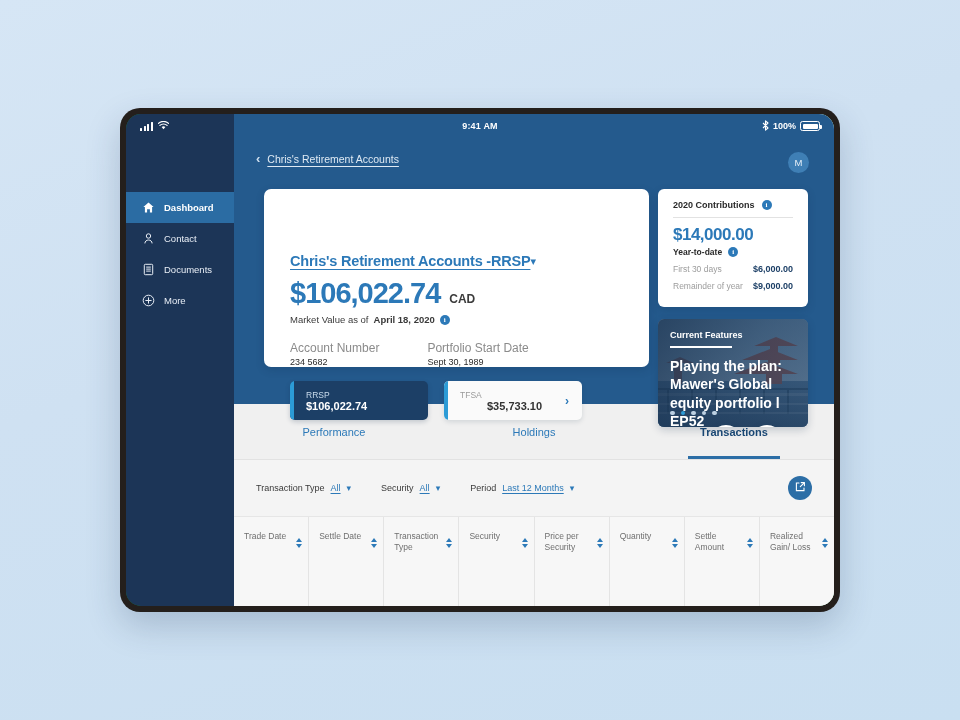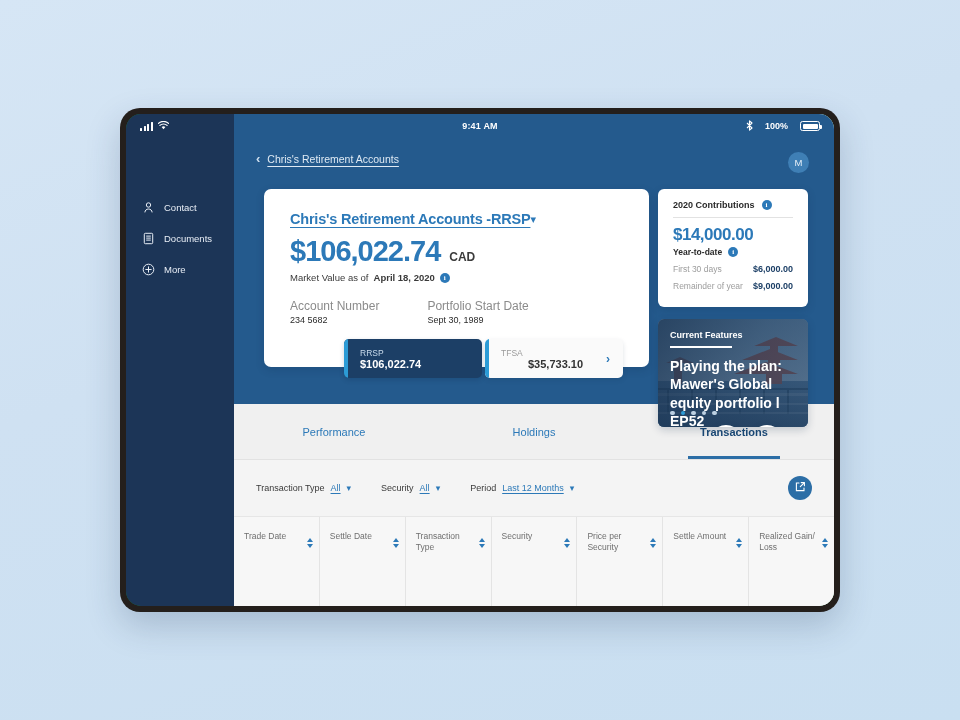--- a/index.html
+++ b/index.html
@@ -30,21 +30,21 @@
 
   
   #statusbar {
     position: absolute; left:0; top:0; width:100%; height:24px;
     display:flex; align-items:center;
     color:#fff; font-size:9px; font-weight:bold;
     z-index: 30;
   }
   #statusbar .sb-left { width:108px; display:flex; align-items:center; gap:5px; padding-left:14px; }
   #statusbar .sb-mid { flex:1; text-align:center; letter-spacing:.2px; }
-  #statusbar .sb-right { width:108px; display:flex; align-items:center; justify-content:flex-end; gap:12px; padding-right:14px; }
+  #statusbar .sb-right { width:108px; display:flex; align-items:center; justify-content:flex-end; gap:4px; padding-right:14px; }
   .signal-bars { display:flex; align-items:flex-end; gap:1.5px; height:9px; }
   .signal-bars i { width:2px; background:#fff; border-radius:.5px; display:block; }
   .signal-bars i:nth-child(1){height:3px}
   .signal-bars i:nth-child(2){height:5px}
   .signal-bars i:nth-child(3){height:7px}
   .signal-bars i:nth-child(4){height:9px}
   .battery { width:20px; height:10px; border:1px solid #fff; border-radius:2.5px; position:relative; padding:1.5px; }
   .battery::after { content:""; position:absolute; right:-3px; top:3px; width:2px; height:4px; background:#fff; border-radius:0 1px 1px 0; }
   .battery > span { display:block; height:100%; background:#fff; border-radius:1px; }
 
@@ -90,21 +90,21 @@
   }
 
   
   #acct-card {
     position:absolute; left:138px; top:75px; width:385px; height:178px;
     background:#fff; border-radius:7px; z-index:12;
     box-shadow:0 3px 9px rgba(10,35,65,.17);
     padding:22px 26px 0 26px;
   }
   #acct-title {
-    display:flex; align-items:center; 
+    display:flex; align-items:center; margin-top:42px;
   }
   #acct-title .t {
     color:#2c79b8; font-size:14.5px; font-weight:bold; text-decoration:underline; text-underline-offset:3px;
     letter-spacing:-.2px;
   }
   #acct-title .chev { color:#2c79b8; font-size:11px; }
   #balance-row { display:flex; align-items:baseline; gap:9px; margin-top:8px; }
   #balance { color:#2c79b8; font-size:29px; font-weight:bold; letter-spacing:-1px; }
   #currency { color:#3b3b3b; font-size:12px; font-weight:bold; }
   #mktval { display:flex; align-items:center; gap:5px; margin-top:4px; font-size:9.5px; color:#3a3a3a; }
@@ -112,21 +112,21 @@
   .info-dot {
     width:10px; height:10px; border-radius:50%; background:#2c79b8; color:#fff;
     font-size:7px; font-weight:bold; display:inline-flex; align-items:center; justify-content:center;
     font-family:"Liberation Serif", serif;
   }
   #meta-row { display:flex; gap:48px; margin-top:16px; }
   #meta-row .mlabel { color:#8b8b8b; font-size:12px; }
   #meta-row .mval { color:#2b2b2b; font-size:9px; font-weight:normal; margin-top:2px; }
 
   
-  #chips { display:flex; gap:3px; margin-top:14px;justify-content:flex-end; }
+  #chips { display:flex; gap:16px; margin-top:14px; }
   .chip {
     width:138px; height:39px; border-radius:5px; position:relative; overflow:hidden;
     display:flex; flex-direction:column; justify-content:center; padding-left:16px;
   }
   .chip .bar { position:absolute; left:0; top:0; bottom:0; width:4px; background:#2c9bd6; }
   .chip.sel { background:#1c3f66; box-shadow:0 2px 5px rgba(10,35,65,.2); }
   .chip.sel .cname { color:#c9dcec; font-size:8.5px; }
   .chip.sel .cval { color:#fff; font-size:11px; font-weight:bold; }
   .chip.alt { background:#fafafa; box-shadow:0 2px 5px rgba(10,35,65,.13); }
   .chip.alt .cname { color:#9a9a9a; font-size:8.5px; }
@@ -258,20 +258,28 @@
         <span>100%</span>
         <span class="battery">
             <span></span>
           </span>
       </div>
     </div>
 
     <nav id="sidebar">
       <div style="height:78px"></div>
 
+      <div class="nav-item active">
+        <span class="nav-ico">
+          <svg width="13" height="13" viewBox="0 0 13 13">
+              <path d="M6.5 1.4 11.6 6h-1.5v5.4H7.9V8.2H5.1v3.2H2.9V6H1.4z" fill="#fff"></path>
+            </svg>
+        </span>
+        <span>Dashboard</span>
+      </div>
 
       <div class="nav-item">
         <span class="nav-ico">
           <svg width="13" height="13" viewBox="0 0 13 13">
               <circle cx="6.5" cy="4" r="2.2" stroke="#e8eef6" stroke-width="1" fill="none"></circle>
               <path d="M2.9 11.4c0-2 1.6-3.4 3.6-3.4s3.6 1.4 3.6 3.4" stroke="#e8eef6" stroke-width="1" fill="none"></path>
             </svg>
         </span>
         <span>Contact</span>
       </div>
@@ -497,20 +505,27 @@
           </span>
       </div>
       <div class="th">
         <span class="lbl">Price per Security</span>
         <span class="sorter">
             <i class="up"></i>
             <i class="dn"></i>
           </span>
       </div>
       <div class="th">
+        <span class="lbl">Quantity</span>
+        <span class="sorter">
+            <i class="up"></i>
+            <i class="dn"></i>
+          </span>
+      </div>
+      <div class="th">
         <span class="lbl">Settle Amount</span>
         <span class="sorter">
             <i class="up"></i>
             <i class="dn"></i>
           </span>
       </div>
       <div class="th">
         <span class="lbl">Realized Gain/ Loss</span>
         <span class="sorter">
             <i class="up"></i>

